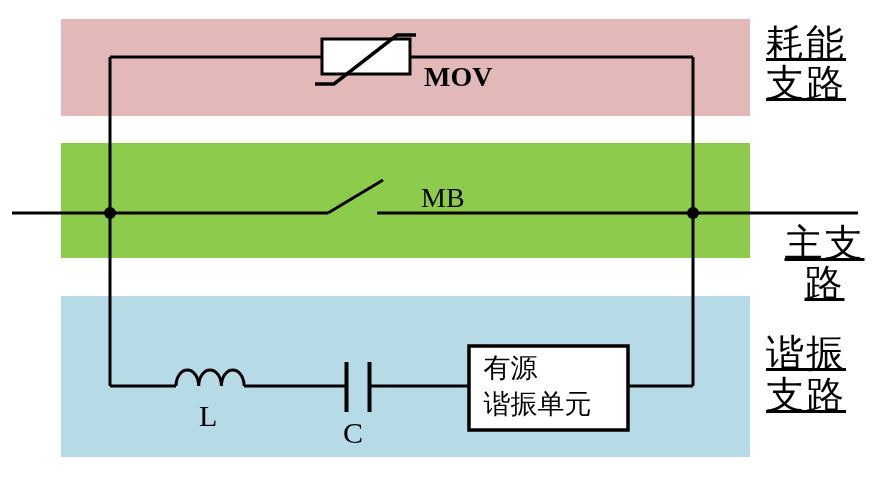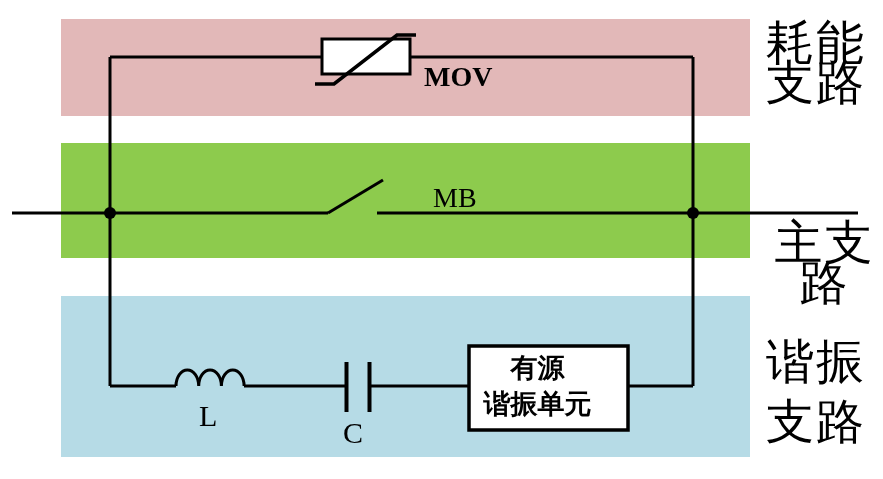--- a/index.html
+++ b/index.html
@@ -8,26 +8,26 @@
     font-family:"Liberation Serif","DejaVu Serif",serif;color:#000;
   }
   .band{position:absolute;left:61px;width:689px;}
   .band-dissipation{top:19px;height:97px;}
   .band-main{top:143px;height:115px;}
   .band-resonant{top:296px;height:161px;}
   .wiring{position:absolute;left:0;top:0;}
   .lbl{position:absolute;line-height:1;white-space:pre-line;}
   .comp-lbl{font-size:28px;}
   .comp-lbl-lc{font-size:30px;}
-  .band-lbl{font-size:48px;line-height:40px;letter-spacing:2px;}
-  .band-lbl-resonant{line-height:60px;}
+  .band-lbl{font-size:38px;line-height:40px;letter-spacing:2px;text-decoration:underline;}
+  .band-lbl-resonant{line-height:42px;}
   .unit-box-text{
     position:absolute;left:469px;top:344px;width:137px;height:84px;
-    display:flex;align-items:center;justify-content:center;text-align:center;
-    font-size:27px;line-height:36px;white-space:pre-line;font-weight:bold;
+    display:flex;align-items:center;justify-content:center;text-align:left;
+    font-size:27px;line-height:36px;white-space:pre-line;
   }
 </style>
 </head>
 <body>
 
 <div class="stage">
 
   <div class="band band-dissipation" style="background-color: rgb(226, 184, 184);"></div>
   <div class="band band-main" style="background-color: rgb(141, 203, 77);"></div>
   <div class="band band-resonant" style="background-color: rgb(182, 219, 230);"></div>
@@ -61,21 +61,21 @@
       <path d="M369.5 362 V412"></path>
     </g>
 
     <rect x="469" y="346" width="159" height="84" fill="#ffffff" stroke="#000000" stroke-width="3.5"></rect>
 
     <circle cx="110" cy="213" r="6" fill="#000000"></circle>
     <circle cx="693" cy="213" r="6" fill="#000000"></circle>
   </svg>
 
   <div class="lbl comp-lbl" style="left:424px;top:63px;font-weight:bold;">MOV</div>
-  <div class="lbl comp-lbl" style="left:433px;top:184px;">MB</div>
+  <div class="lbl comp-lbl" style="left:421px;top:184px;">MB</div>
   <div class="lbl comp-lbl-lc" style="left:199px;top:401px;position:absolute;">L</div>
   <div class="lbl comp-lbl-lc" style="left:343px;top:418px;position:absolute;">C</div>
   <div class="unit-box-text">有源
 谐振单元</div>
 
   <div class="lbl band-lbl" style="left:766px;top:23px;">耗能
 支路</div>
   <div class="lbl band-lbl" style="left:766px;top:223px;text-align:center;">主支路</div>
   <div class="lbl band-lbl band-lbl-resonant" style="left:766px;top:332px;">谐振
 支路</div>

